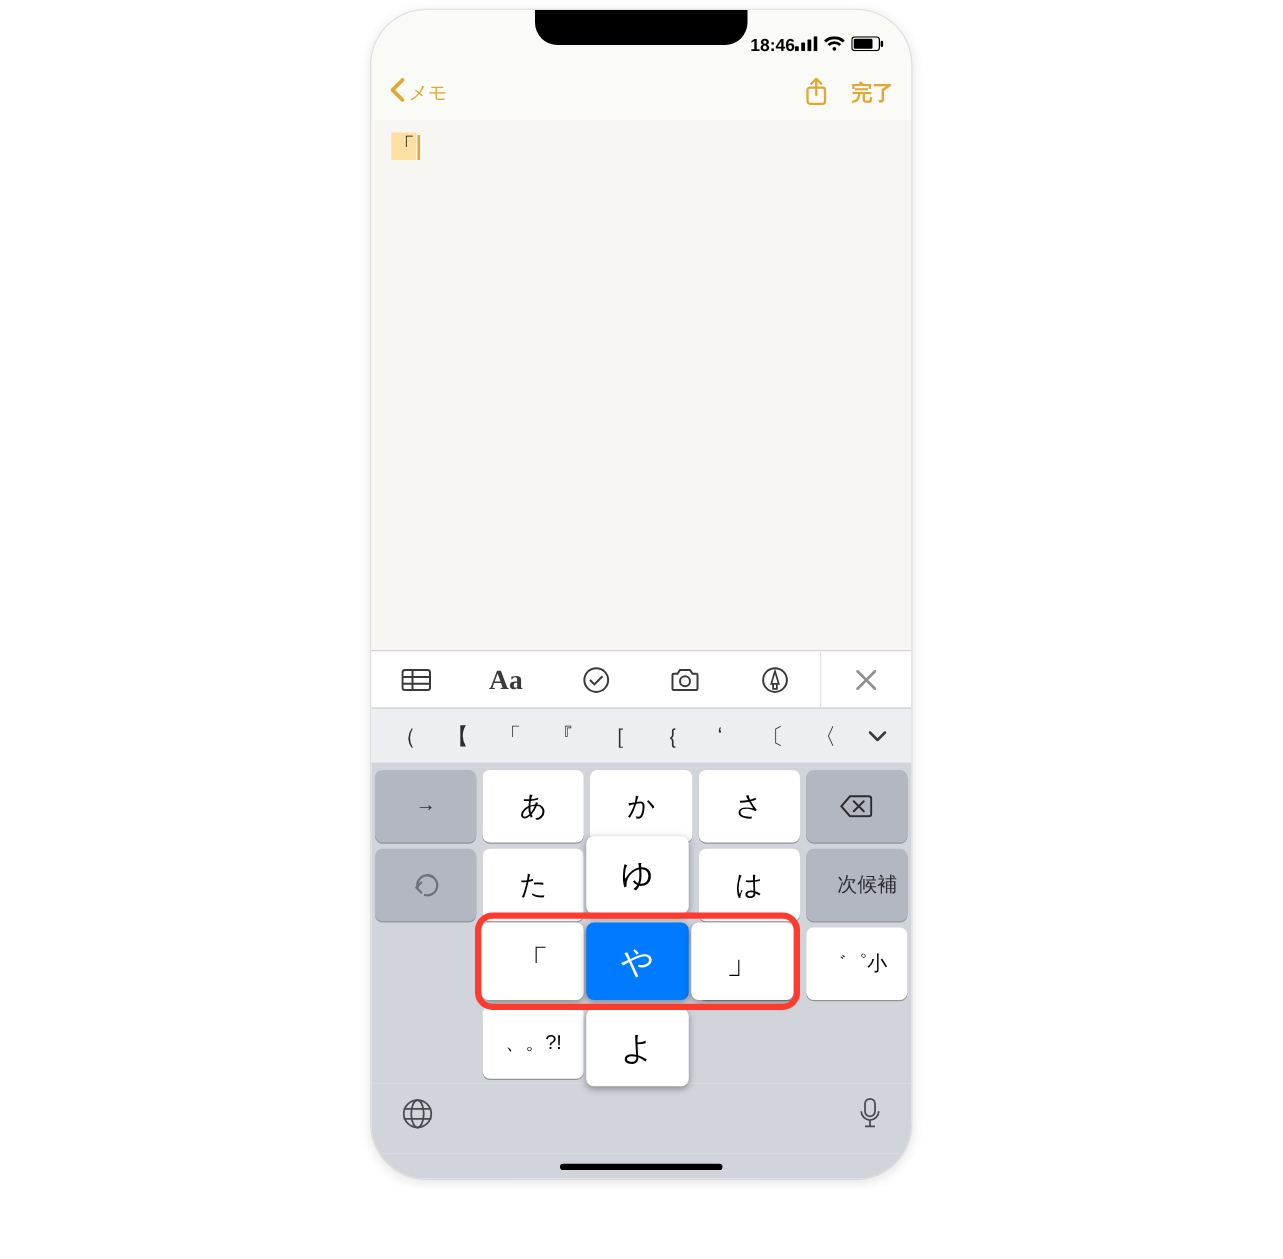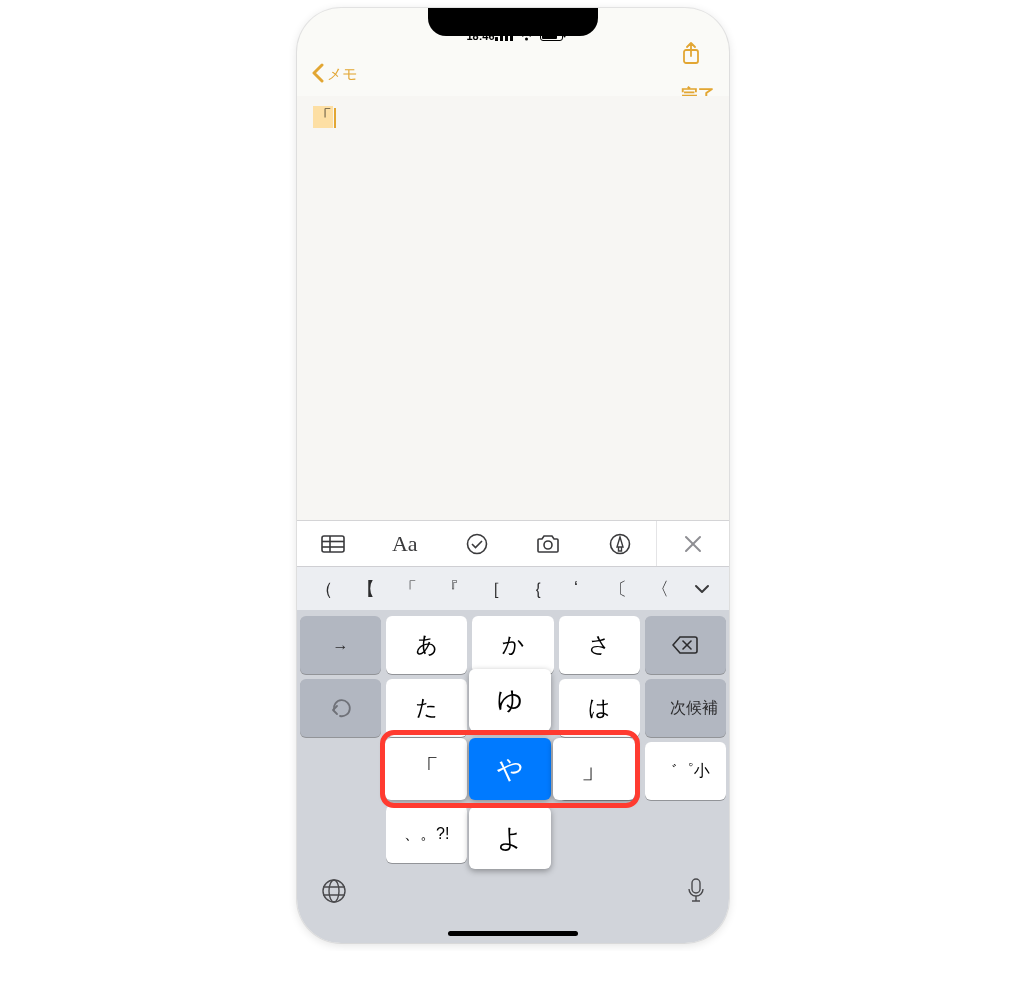--- a/index.html
+++ b/index.html
@@ -19,23 +19,23 @@
     overflow: hidden;
     display: flex;
     flex-direction: column;
     position: relative;
   }
   
   .status-bar {
     height: 44px;
     display: flex;
     align-items: center;
-    justify-content: center;
+    justify-content: flex-end;
     padding: 12px 22px 0 28px;
-    font-size: 11px;
+    font-size: 14px;
     font-weight: 600;
   }
   .status-right { display: flex; align-items: center; gap: 5px; }
   .notch {
     position: absolute;
     top: 0; left: 50%; transform: translateX(-50%);
     width: 170px; height: 28px;
     background: #000;
     border-bottom-left-radius: 18px;
     border-bottom-right-radius: 18px;
@@ -44,21 +44,21 @@
   
   .nav-bar {
     height: 44px;
     display: flex;
     align-items: center;
     justify-content: space-between;
     padding: 0 14px;
     color: #e2a633;
   }
   .nav-left { display: flex; align-items: center; font-size: 15px; font-weight: 500; gap: 2px;}
-  .nav-right { display: flex; align-items: flex-start; gap: 18px; flex-direction: column; }
+  .nav-right { display: flex; align-items: flex-end; gap: 18px; }
   .share-icon svg { display:block; }
   .done-btn { font-size: 17px; font-weight: 600; color: #e2a633; }
   
   .content {
     flex: 1;
     background: #f7f6f3;
     padding: 10px 16px;
     font-size: 18px;
   }
   .typed-text {
@@ -229,21 +229,21 @@
 
   <div class="format-toolbar">
     <div class="fmt">
         <svg width="24" height="18" viewBox="0 0 24 18">
           <rect x="1" y="1" width="22" height="16" rx="2" fill="none" stroke="#3a3a3c" stroke-width="1.6"></rect>
           <line x1="1" y1="6.5" x2="23" y2="6.5" stroke="#3a3a3c" stroke-width="1.6"></line>
           <line x1="1" y1="12" x2="23" y2="12" stroke="#3a3a3c" stroke-width="1.6"></line>
           <line x1="9" y1="1" x2="9" y2="17" stroke="#3a3a3c" stroke-width="1.6"></line>
         </svg>
       </div>
-    <div class="fmt" style="font-family:serif;font-size:22px;">Aa</div>
+    <div class="fmt" style="font-family:serif;font-size:22px;font-weight:bold;">Aa</div>
     <div class="fmt">
         <svg width="22" height="22" viewBox="0 0 22 22">
           <circle cx="11" cy="11" r="9.5" fill="none" stroke="#3a3a3c" stroke-width="1.6"></circle>
           <polyline points="6,11 9.5,14.5 16,8" fill="none" stroke="#3a3a3c" stroke-width="1.6"></polyline>
         </svg>
       </div>
     <div class="fmt">
         <svg width="24" height="20" viewBox="0 0 24 20">
           <path d="M3 5 h3 l2-3 h8 l2 3 h3 a1 1 0 0 1 1 1 v11 a1 1 0 0 1-1 1 H3 a1 1 0 0 1-1-1 V6 a1 1 0 0 1 1-1z" fill="none" stroke="#3a3a3c" stroke-width="1.6"></path>
           <circle cx="12" cy="11" r="4" fill="none" stroke="#3a3a3c" stroke-width="1.6"></circle>

